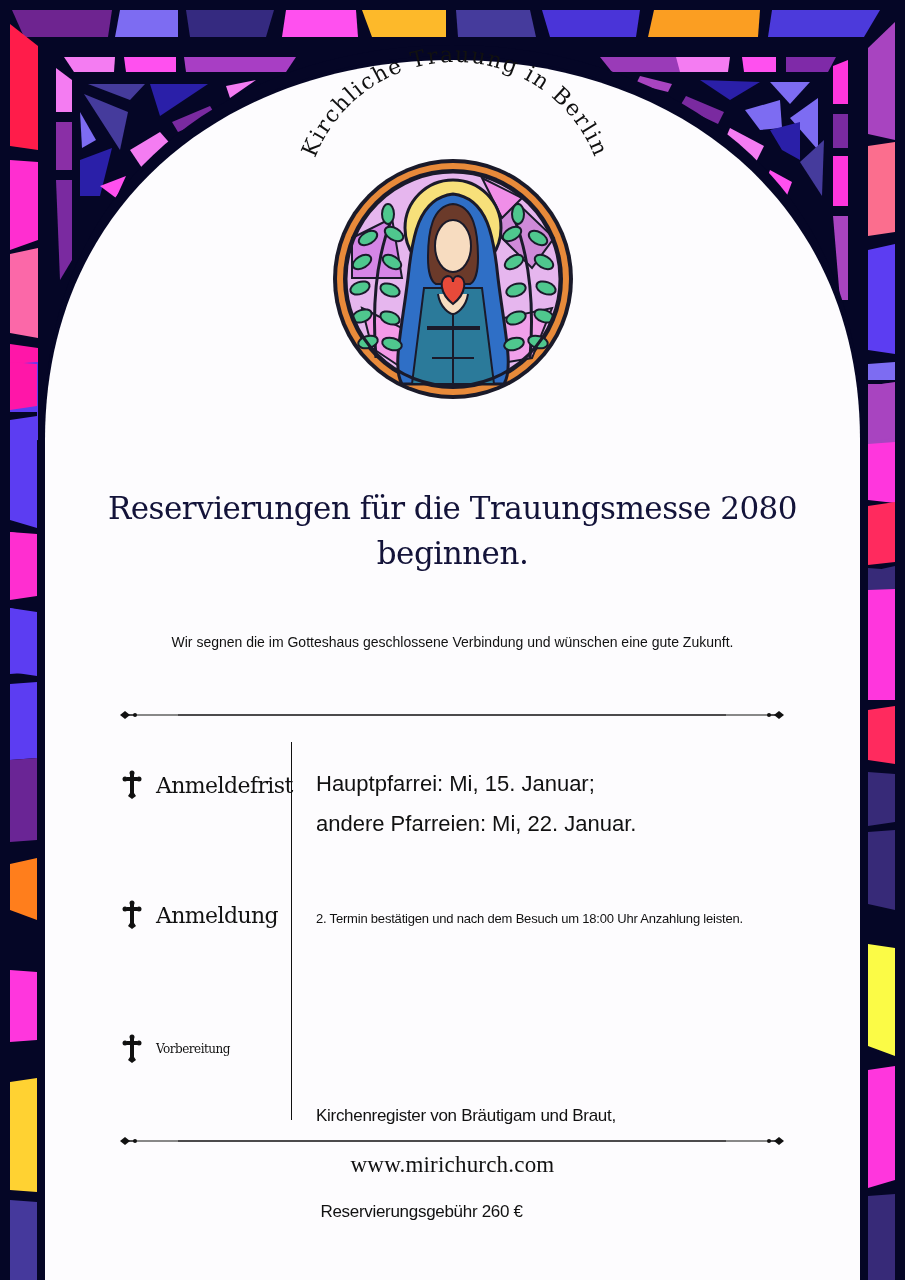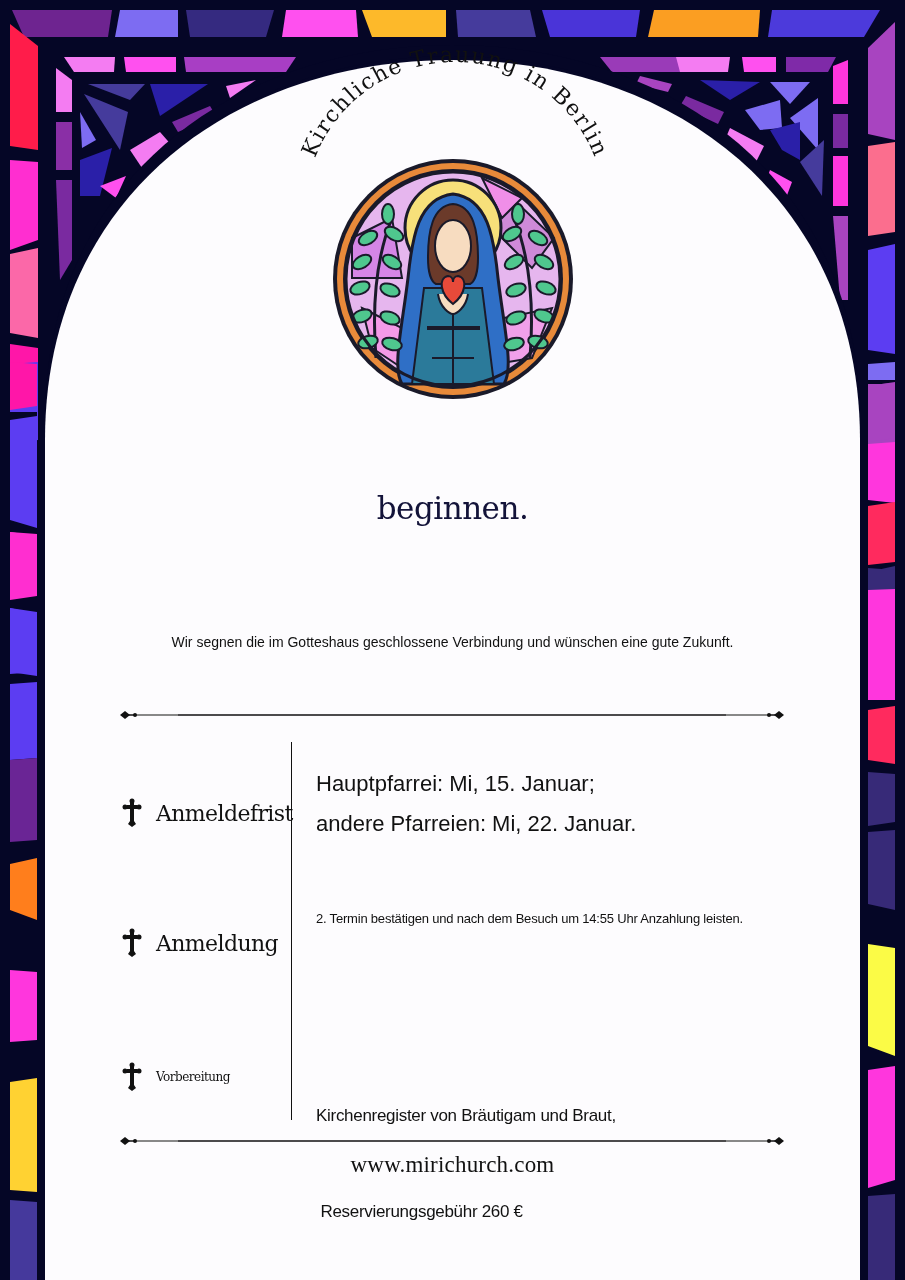--- a/index.html
+++ b/index.html
@@ -6,21 +6,21 @@
   body { width:905px; height:1280px; position:relative; overflow:hidden; background:#050626; font-family:"Liberation Sans", sans-serif; }
   #frame { position:absolute; left:0; top:0; width:905px; height:1280px; }
   .curved-title { position:absolute; left:0; top:0; width:905px; height:260px; }
   .medallion { position:absolute; left:332px; top:158px; width:242px; height:242px; }
   .headline { position:absolute; left:60px; width:785px; top:486px; text-align:center; color:#131339;
      font-family:"DejaVu Serif", serif; font-size:31px; line-height:45px; letter-spacing:-0.5px; }
   .subline { position:absolute; left:60px; width:785px; top:634px; text-align:center; color:#111;
      font-family:"Liberation Sans", sans-serif; font-size:14px; }
   .divider { position:absolute; left:118px; width:668px; height:12px; }
   .vline { position:absolute; left:291px; top:742px; width:1px; height:378px; background:#111; }
-  .row-label { position:absolute; left:120px; display:flex; align-items:center; color:#111; font-family:"DejaVu Serif", serif;margin-top:28px; }
+  .row-label { position:absolute; left:120px; display:flex; align-items:center; color:#111; font-family:"DejaVu Serif", serif; }
   .row-label .cross { width:24px; height:30px; margin-right:12px; }
   .row-value { position:absolute; left:316px; color:#111; font-family:"Liberation Sans", sans-serif; }
   .url { position:absolute; left:0; width:905px; top:1152px; text-align:center; font-family:"Liberation Serif", serif; font-size:23px; color:#111; letter-spacing:0.2px; }
 </style>
 </head>
 <body>
 
 <svg id="frame" viewBox="0 0 905 1280" xmlns="http://www.w3.org/2000/svg">
   <rect x="0" y="0" width="905" height="1280" fill="#050626"></rect>
 
@@ -264,20 +264,21 @@
     <ellipse cx="212" cy="158" rx="10" ry="6" transform="rotate(20 212 158)"></ellipse>
     <ellipse cx="184" cy="160" rx="10" ry="6" transform="rotate(-20 184 160)"></ellipse>
     <ellipse cx="206" cy="184" rx="10" ry="6" transform="rotate(15 206 184)"></ellipse>
     <ellipse cx="182" cy="186" rx="10" ry="6" transform="rotate(-15 182 186)"></ellipse>
     <ellipse cx="186" cy="56" rx="6" ry="10"></ellipse>
   </g>
   <circle cx="121" cy="121" r="107" fill="none" stroke="#1a1a2a" stroke-width="3"></circle>
 </svg>
 
 <div class="headline">
+  <div>Reservierungen für die Trauungsmesse 2080</div>
   <div>beginnen.</div>
 </div>
 
 <div class="subline">Wir segnen die im Gotteshaus geschlossene Verbindung und wünschen eine gute Zukunft.</div>
 
 <svg class="divider" style="top:709px" viewBox="0 0 668 12" xmlns="http://www.w3.org/2000/svg">
   <line x1="6" y1="6" x2="662" y2="6" stroke="#111" stroke-width="1.5"></line>
   <line x1="18" y1="6" x2="60" y2="6" stroke="#888" stroke-width="2"></line>
   <line x1="608" y1="6" x2="650" y2="6" stroke="#888" stroke-width="2"></line>
   <polygon points="2,6 7,2 12,6 7,10" fill="#111"></polygon>
@@ -305,21 +306,21 @@
 <div class="row-label" style="top:900px">
   <svg class="cross" viewBox="0 0 24 30">
       <path d="M10 2 h4 v5 h3 a3 3 0 0 1 0 4 h-3 v12 l2 3 l-4 3 l-4 -3 l2 -3 v-12 h-3 a3 3 0 0 1 0 -4 h3 z" fill="#111"></path>
       <circle cx="12" cy="3" r="2.5" fill="#111"></circle>
       <circle cx="5" cy="9" r="2.5" fill="#111"></circle>
       <circle cx="19" cy="9" r="2.5" fill="#111"></circle>
     </svg>
   <span style="font-size:22px;letter-spacing:-0.6px">Anmeldung</span>
 </div>
 <div class="row-value" style="top:907px;font-size:13px;line-height:23px;letter-spacing:-0.2px">
-  <div>2. Termin bestätigen und nach dem Besuch um 14:55 Uhr Anzahlung leisten.</div>
+  <div>2. Termin bestätigen und nach dem Besuch um 18:00 Uhr Anzahlung leisten.</div>
 </div>
 
 <div class="row-label" style="top:1034px">
   <svg class="cross" viewBox="0 0 24 30">
       <path d="M10 2 h4 v5 h3 a3 3 0 0 1 0 4 h-3 v12 l2 3 l-4 3 l-4 -3 l2 -3 v-12 h-3 a3 3 0 0 1 0 -4 h3 z" fill="#111"></path>
       <circle cx="12" cy="3" r="2.5" fill="#111"></circle>
       <circle cx="5" cy="9" r="2.5" fill="#111"></circle>
       <circle cx="19" cy="9" r="2.5" fill="#111"></circle>
     </svg>
   <span style="font-size:12px;letter-spacing:-0.5px">Vorbereitung</span>

